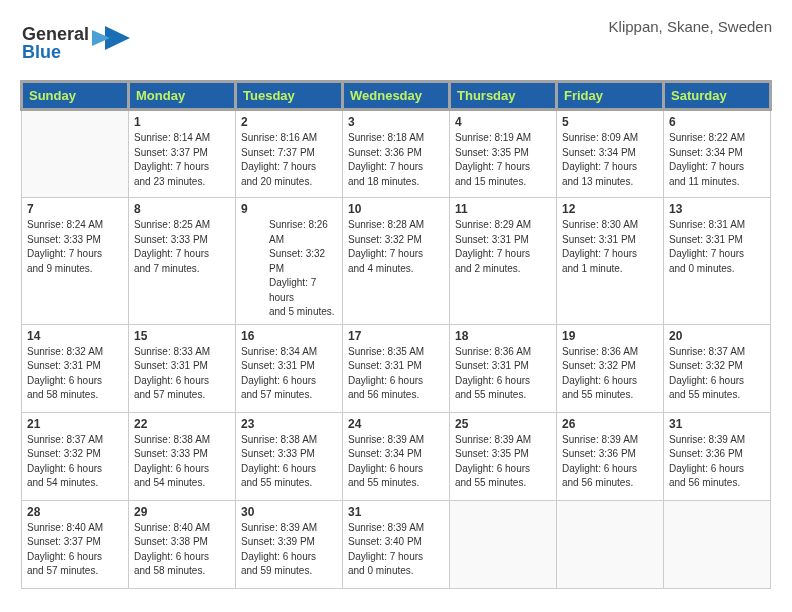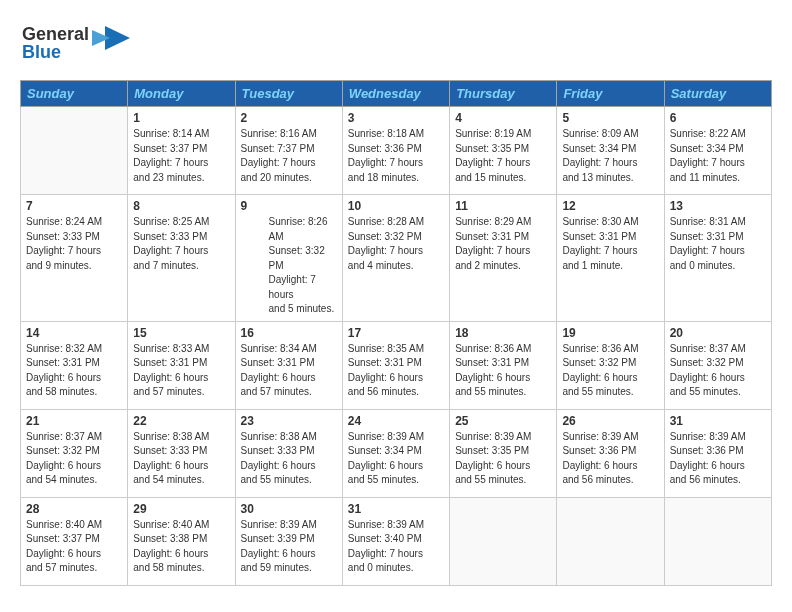--- a/index.html
+++ b/index.html
@@ -43,27 +43,26 @@
     }
     .calendar {
       flex: 1;
       border: 1px solid #ccc;
       border-collapse: collapse;
       width: 100%;
       table-layout: fixed;
     }
     .calendar th {
       background-color: #2060a8;
-      color: #7dd3fc;
+      color: #bef264;
       text-align: left;
       padding: 5px 6px;
       font-size: 13px;
       font-weight: bold;
-      border: 1px solid #a3a3a3;
-      font-style: italic;
+      border: 3px solid #a3a3a3;
     }
     .calendar td {
       border: 1px solid #ccc;
       vertical-align: top;
       padding: 4px 5px;
       font-size: 10.5px;
       color: #333;
       height: 88px;
     }
     .day-num {
@@ -91,20 +90,21 @@
         <svg width="110" height="48" viewBox="0 0 110 48">
           <text x="2" y="22" font-family="Arial" font-size="18" font-weight="bold" fill="#333">General</text>
           <text x="2" y="40" font-family="Arial" font-size="18" font-weight="bold" fill="#1a6eb5">Blue</text>
 
           <polygon points="85,8 110,20 85,32" fill="#1a6eb5"></polygon>
           <polygon points="72,12 90,20 72,28" fill="#4a9fd4"></polygon>
         </svg>
       </div>
     </div>
     <div class="title-block">
+      <div class="subtitle">Klippan, Skane, Sweden</div>
     </div>
   </div>
 
   <table class="calendar">
     <thead>
       <tr>
       <th>Sunday</th>
           <th>Monday</th>
           <th>Tuesday</th>
           <th>Wednesday</th>

